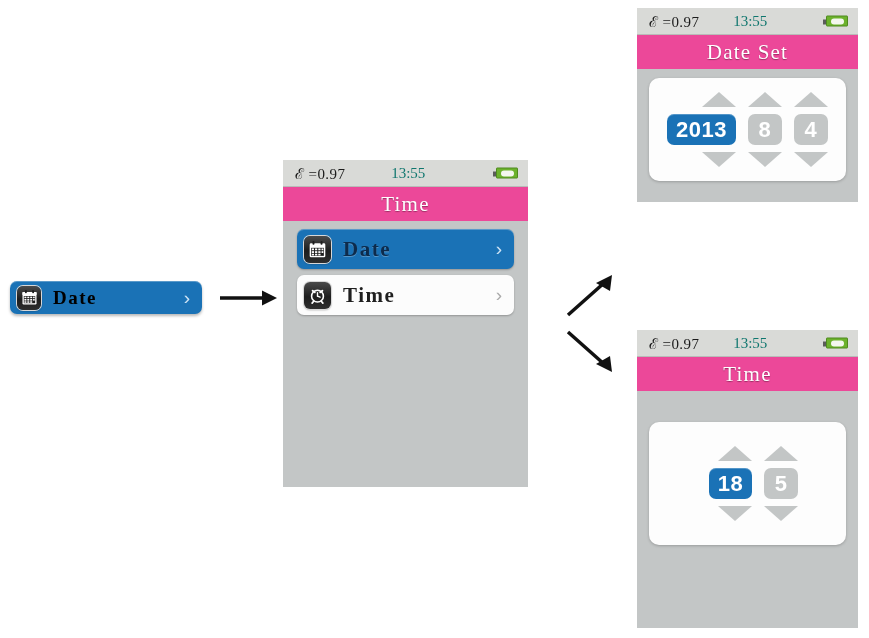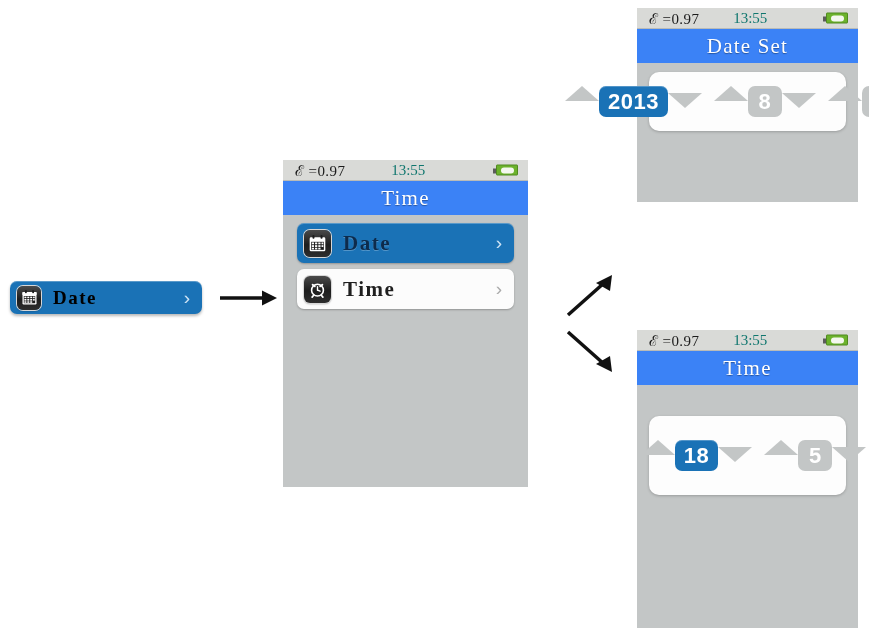--- a/index.html
+++ b/index.html
@@ -15,21 +15,21 @@
     overflow: hidden;
   }
 
   
   .screen {
     position: absolute;
     background: #c3c6c6;
     box-sizing: border-box;
   }
   .statusbar {
-    height: 21px;
+    height: 27px;
     background: #d9dad7;
     border-bottom: 1px solid #b9bbb8;
     display: flex;
     align-items: center;
     position: relative;
     box-sizing: border-box;
   }
   .status-emis {
     position: absolute;
     left: 12px;
@@ -78,21 +78,21 @@
     left: 4px;
     top: 2px;
     width: 13px;
     height: 6px;
     background: #f4f7ef;
     border-radius: 3px;
   }
 
   .titlebar {
     height: 34px;
-    background: #3b82f6;
+    background: #ec4899;
     color: #ffffff;
     display: flex;
     align-items: center;
     justify-content: center;
     font-size: 21px;
     letter-spacing: 1.2px;
     text-shadow: 0 1px 1px rgba(0,0,0,.35);
   }
 
   
@@ -181,22 +181,22 @@
     box-sizing: border-box;
   }
   .spin-row {
     display: flex;
     justify-content: center;
     align-items: center;
     gap: 12px;
   }
   .spin-col {
     display: flex;
-    flex-direction: row;
-    align-items: flex-start;
+    flex-direction: column;
+    align-items: flex-end;
   }
   .tri-up, .tri-down {
     width: 0;
     height: 0;
     border-left: 17px solid transparent;
     border-right: 17px solid transparent;
   }
   .tri-up   { border-bottom: 15px solid #c3c6c6; margin-bottom: 7px; }
   .tri-down { border-top: 15px solid #c3c6c6; margin-top: 7px; }
   .chip {

